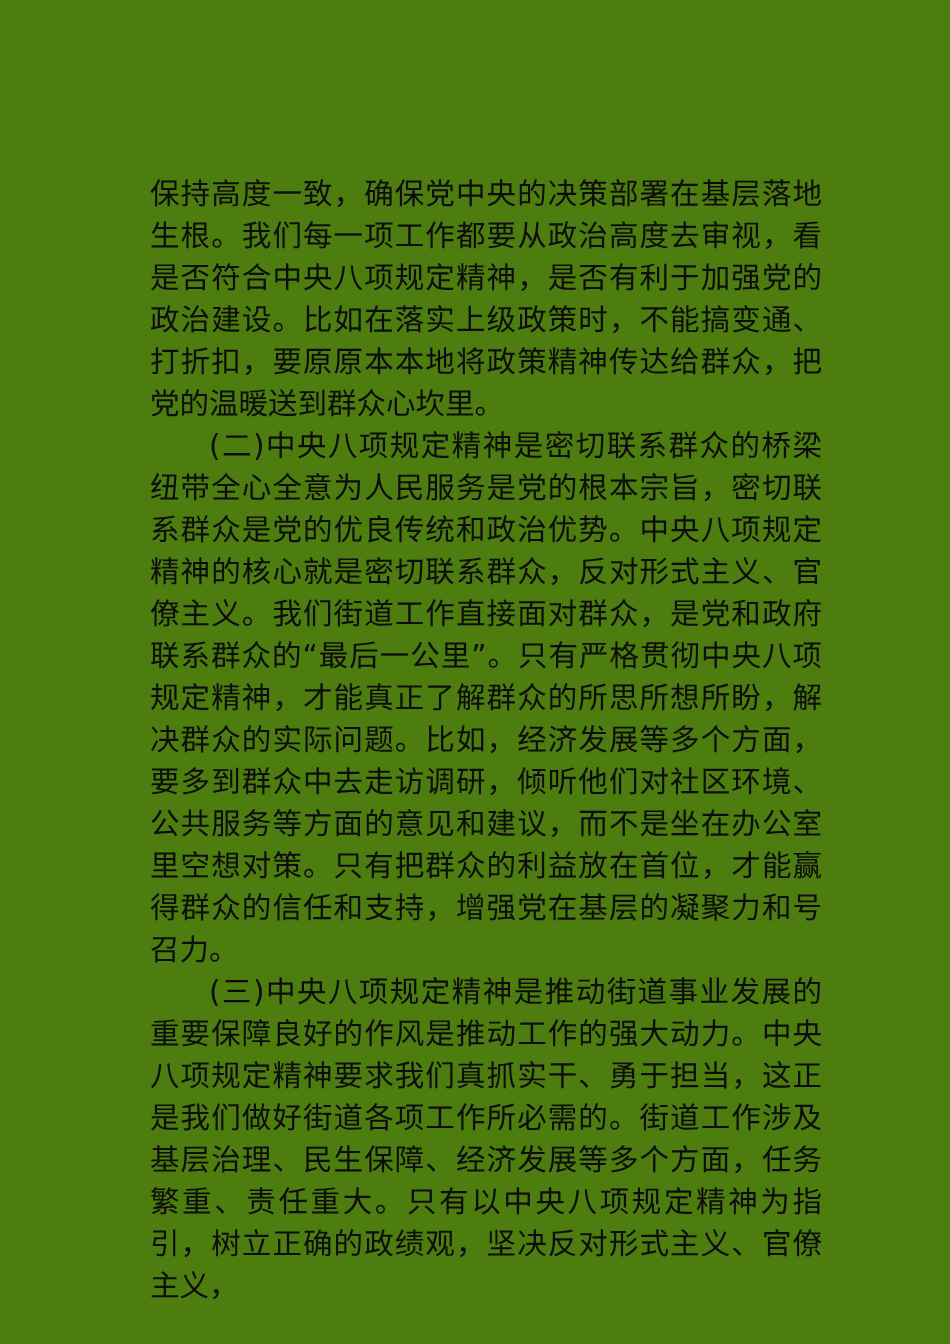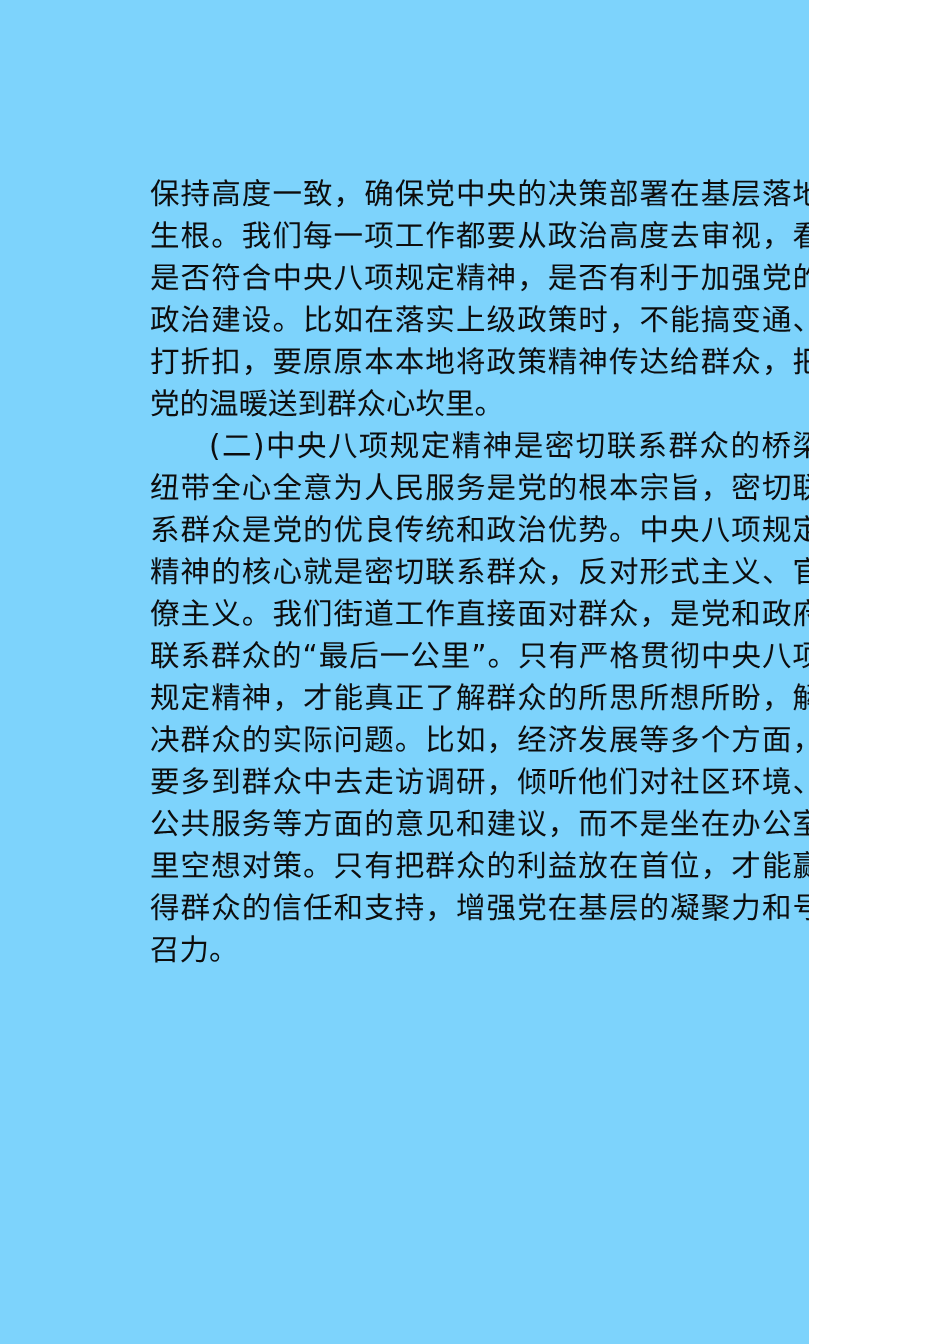--- a/index.html
+++ b/index.html
@@ -6,23 +6,23 @@
   html, body {
     margin: 0;
     padding: 0;
     background: #ffffff;
   }
   body {
     font-family: "DejaVu Sans", "Liberation Sans", sans-serif;
   }
   .page {
     position: relative;
-    width: 809px;
+    width: 950px;
     height: 1344px;
-    background: #7dd3fc;
+    background: #4d7c0f;
     overflow: hidden;
     box-sizing: border-box;
   }
   .doc-body {
     position: absolute;
     left: 150px;
     top: 173px;
     width: 672px;
   }
   .para {
@@ -45,15 +45,16 @@
 </head>
 <body>
 
 <div class="page">
   <div class="doc-body">
 
     <p class="para">保持高度一致，确保党中央的决策部署在基层落地生根。我们每一项工作都要从政治高度去审视，看是否符合中央八项规定精神，是否有利于加强党的政治建设。比如在落实上级政策时，不能搞变通、打折扣，要原原本本地将政策精神传达给群众，把党的温暖送到群众心坎里。</p>
 
     <p class="para indent">(二)中央八项规定精神是密切联系群众的桥梁纽带全心全意为人民服务是党的根本宗旨，密切联系群众是党的优良传统和政治优势。中央八项规定精神的核心就是密切联系群众，反对形式主义、官僚主义。我们街道工作直接面对群众，是党和政府联系群众的“最后一公里”。只有严格贯彻中央八项规定精神，才能真正了解群众的所思所想所盼，解决群众的实际问题。比如，经济发展等多个方面，要多到群众中去走访调研，倾听他们对社区环境、公共服务等方面的意见和建议，而不是坐在办公室里空想对策。只有把群众的利益放在首位，才能赢得群众的信任和支持，增强党在基层的凝聚力和号召力。</p>
 
+    <p class="para indent">(三)中央八项规定精神是推动街道事业发展的重要保障良好的作风是推动工作的强大动力。中央八项规定精神要求我们真抓实干、勇于担当，这正是我们做好街道各项工作所必需的。街道工作涉及基层治理、民生保障、经济发展等多个方面，任务繁重、责任重大。只有以中央八项规定精神为指引，树立正确的政绩观，坚决反对形式主义、官僚主义，</p>
 
   </div>
 </div>
 
 </body></html>

